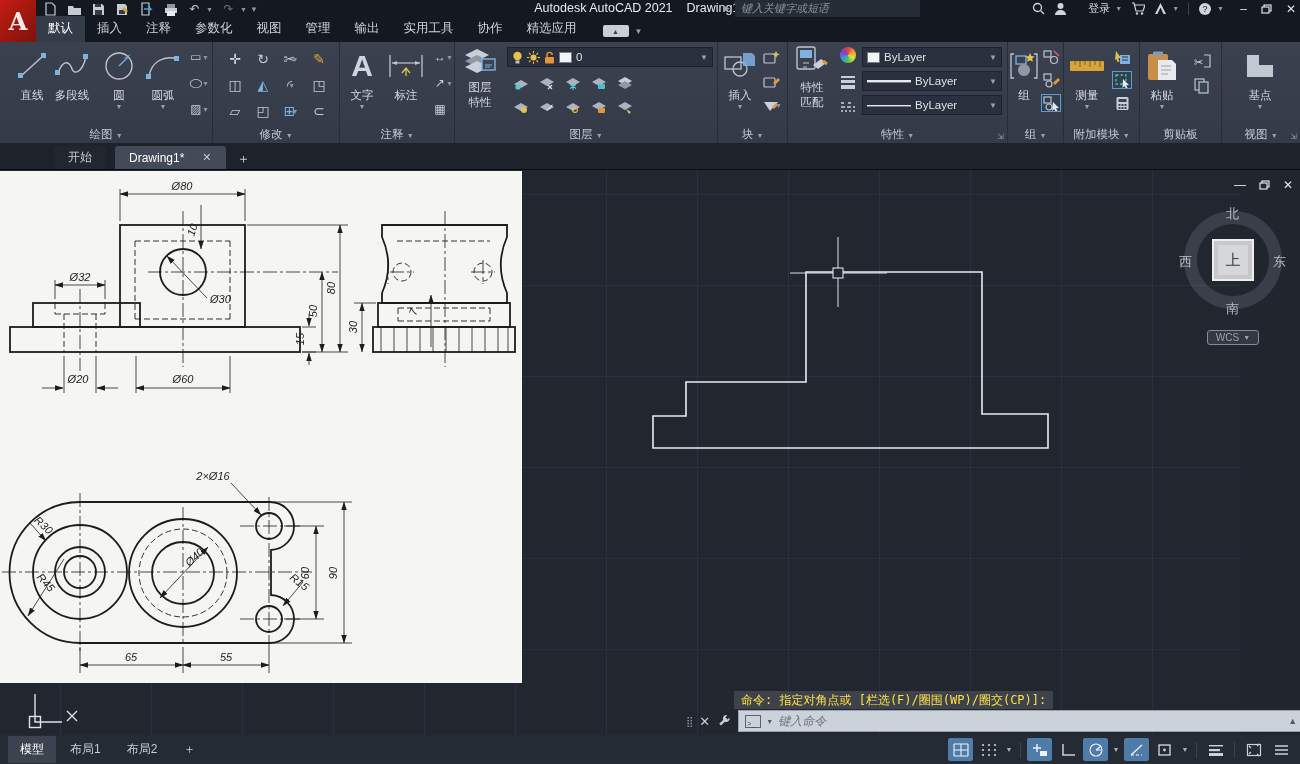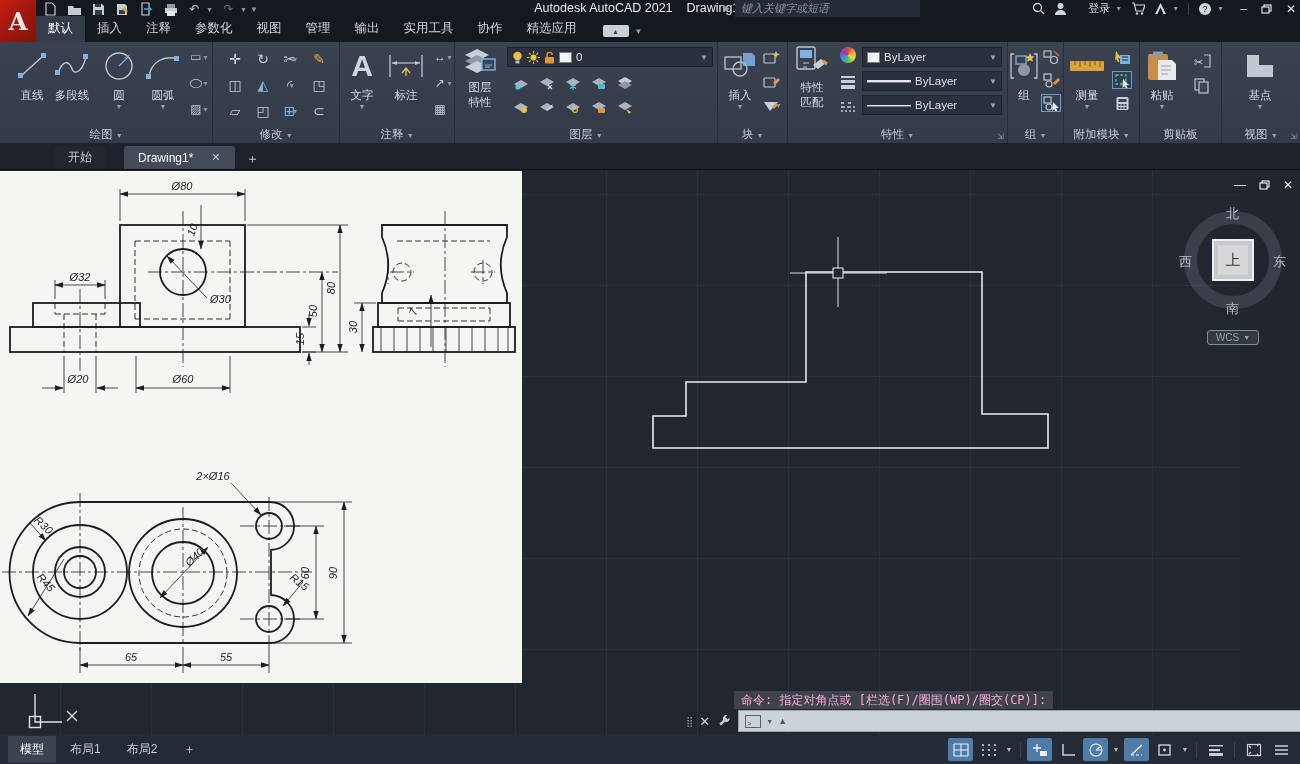--- a/index.html
+++ b/index.html
@@ -44,21 +44,21 @@
   .mgrid { position:absolute; top:4px; display:grid; grid-template-columns:repeat(4,28px); grid-auto-rows:26px; }
   .mgrid .mini { width:28px; height:26px; font-size:14px; }
   .ddrop { background:#2a313d; border:1px solid #1d232c; height:20px; display:flex; align-items:center; padding:0 4px; gap:4px; color:#dde2e8; font-size:11.5px; }
   .ddrop .caret { margin-left:auto; color:#9aa1ab; font-size:8px; }
   .swatch { width:13px; height:11px; background:#f2f4f6; border:1px solid #767d88; }
   .lgrid { position:absolute; display:grid; grid-template-columns:repeat(5,26px); grid-auto-rows:24px; }
   .hl { outline:1.5px solid #5e9ad1; outline-offset:-1px; background:#31404f; }
 
   
   .filetabs { position:absolute; left:0; top:143px; width:1300px; height:27px; background:#1d222b; border-bottom:1px solid #0a0d12; display:flex; align-items:flex-end; }
-  .ftab { height:23px; display:flex; align-items:center; padding:0 14px; font-size:12px; color:#c8cdd4; background:#262c36; margin-left:18px; border-radius:3px 3px 0 0; cursor:pointer; }
+  .ftab { height:23px; display:flex; align-items:center; padding:0 14px; font-size:12px; color:#c8cdd4; background:#262c36; margin-left:9px; border-radius:3px 3px 0 0; cursor:pointer; }
   .ftab.first { margin-left:54px; background:#22272f; }
   .ftab.active { background:#434b58; color:#fff; }
   .ftab .fx { margin-left:18px; font-size:11px; color:#c3c9d0; }
   .fplus { width:20px; height:20px; margin-left:8px; color:#c3c9d0; font-size:13px; display:flex; align-items:center; justify-content:center; cursor:pointer; }
 
   
   .canvas { position:absolute; left:0; top:170px; width:1240px; height:565px; background:#21262f;
     background-image:linear-gradient(#2b313c 1px,transparent 1px),linear-gradient(90deg,#2b313c 1px,transparent 1px);
     background-size:91px 91px; background-position:60px 24px; }
   .refimg { position:absolute; left:0; top:1px; width:522px; height:512px; background:#f5f5f2; }
@@ -66,21 +66,21 @@
 
   
   .vcube { position:absolute; left:1173px; top:25px; width:120px; height:130px; color:#b6bcc4; }
   .vring { position:absolute; left:11px; top:16px; width:98px; height:98px; border-radius:50%; border:13px solid rgba(150,157,168,.22); }
   .vlab { position:absolute; font-size:13px; cursor:pointer; }
   .vtop { position:absolute; left:39px; top:44px; width:42px; height:42px; background:#d6d7d8; border:2px solid #eceded; color:#343a43; display:flex; align-items:center; justify-content:center; font-size:15px; cursor:pointer; box-shadow:inset 0 0 0 4px #c7c8ca; }
   .wcsbtn { position:absolute; left:1207px; top:160px; width:52px; height:15px; border:1px solid #858b94; border-radius:3px; background:rgba(70,76,85,.5); color:#9ba1aa; font-size:10px; display:flex; align-items:center; justify-content:center; gap:4px; cursor:pointer; }
   .docbtns { position:absolute; left:1234px; top:8px; display:flex; gap:13px; color:#e3e7ec; font-size:12px; align-items:center; }
 
   
-  .cmdhist { position:absolute; left:734px; top:521px; height:18px; background:#3e434b; color:#f9a8d4; font-size:12px; display:flex; align-items:center; padding:0 7px; font-family:"DejaVu Sans Mono",monospace; }
+  .cmdhist { position:absolute; left:734px; top:521px; height:18px; background:#3e434b; color:#fde047; font-size:12px; display:flex; align-items:center; padding:0 7px; font-family:"DejaVu Sans Mono",monospace; }
   .cmdrow { position:absolute; left:686px; top:540px; display:flex; align-items:center; gap:7px; }
   .cmdgrip { color:#8b929c; font-size:10px; letter-spacing:-1px; }
   .cmdx { color:#c7ccd3; font-size:13px; }
   .cmdinput { position:relative; width:566px; height:22px; background:#ccd2d9; border:1px solid #9aa2ac; display:flex; align-items:center; padding:0 6px; gap:5px; }
   .cmdinput input { flex:1; border:0; background:transparent; outline:none; font-size:12px; font-style:italic; color:#3c424b; }
   .cmdinput input::placeholder { color:#6e757e; font-style:italic; }
   .promptbox { width:16px; height:13px; border:1px solid #5c636d; display:flex; align-items:flex-end; padding:1px; font-size:7px; color:#454c56; line-height:5px; }
   .upar { color:#555c66; font-size:9px; }
 
   
@@ -823,20 +823,21 @@
     <div class="cmdhist">命令: 指定对角点或 [栏选(F)/圈围(WP)/圈交(CP)]:</div>
     <div class="cmdrow">
       <span class="cmdgrip">⣿</span>
       <span class="cmdx">✕</span>
       <svg width="14" height="14">
           <path d="M12.5 3.5a3.4 3.4 0 01-4.6 4.2L4 11.6 2.2 9.8l3.9-3.9a3.4 3.4 0 014.2-4.6L8.4 3.2l2.2 2.2z" fill="#c7ccd3"></path>
         </svg>
       <div class="cmdinput">
         <span class="promptbox">&gt;_</span>
         <span style="font-size:7px;color:#555c66;">▼</span>
+        <input type="text" placeholder="键入命令" style="">
         <span class="upar">▲</span>
       </div>
     </div>
   </div>
 
   <div class="statusbar">
     <div class="ltabs">
       <div class="ltab active">模型</div>
       <div class="ltab">布局1</div>
       <div class="ltab">布局2</div>

